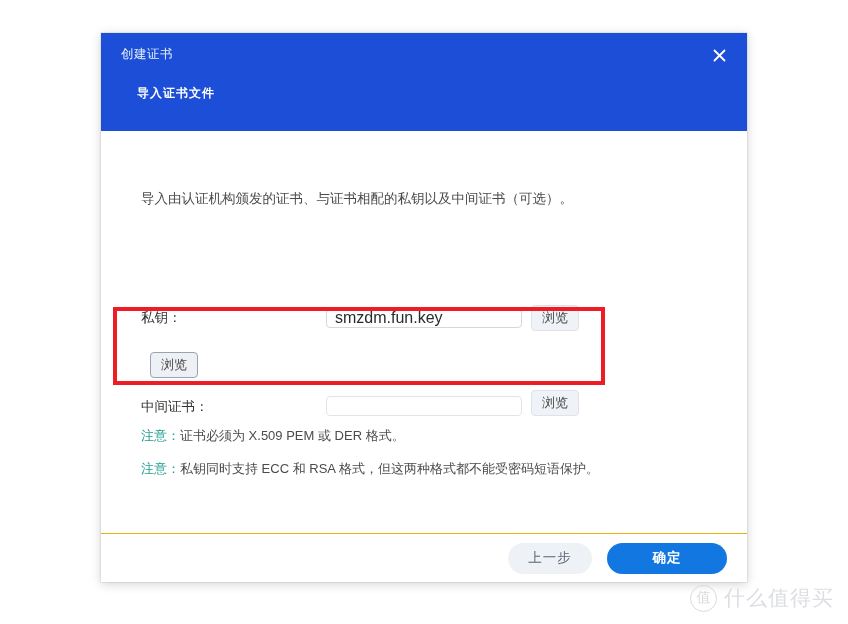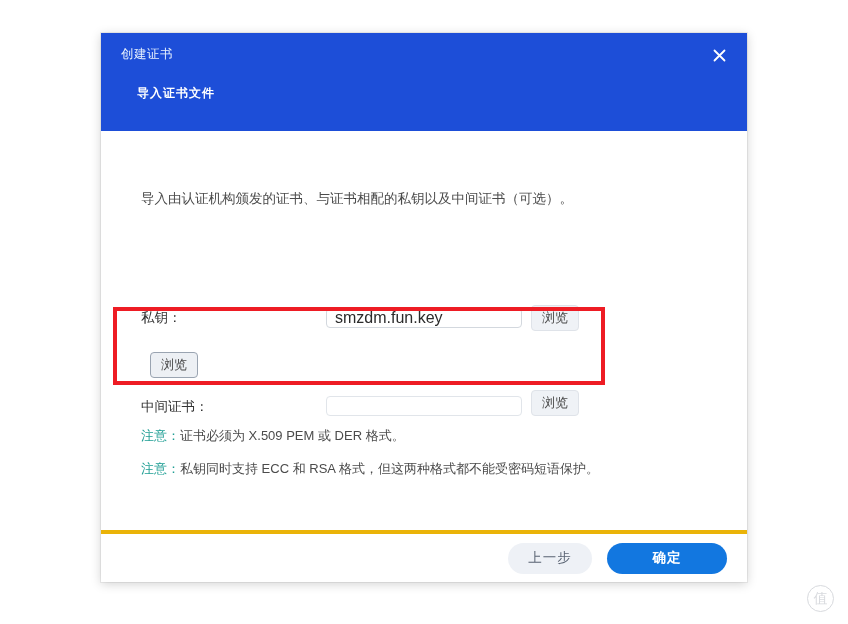--- a/index.html
+++ b/index.html
@@ -177,21 +177,21 @@
   .note-2 { top: 297px; }
   .note-key {
     color: #1f9e94;
   }
 
   
   .dlg-footer {
     position: relative;
     flex: none;
     height: 48px;
-    border-top: 4px solid #eab308;
+    border-top: 1px solid #eab308;
     display: flex;
     align-items: center;
     justify-content: flex-end;
     padding-right: 20px;
     gap: 15px;
   }
   .btn {
     height: 31px;
     border-radius: 16px;
     font-family: "Liberation Sans", "DejaVu Sans", sans-serif;
@@ -296,13 +296,14 @@
 
   <div class="dlg-footer">
     <button class="btn btn-secondary">上一步</button>
     <button class="btn btn-primary">确定</button>
   </div>
 
 </div>
 
 <div id="watermark">
   <div class="wm-logo">值</div>
+  <div class="wm-text">什么值得买</div>
 </div>
 
 </body></html>

